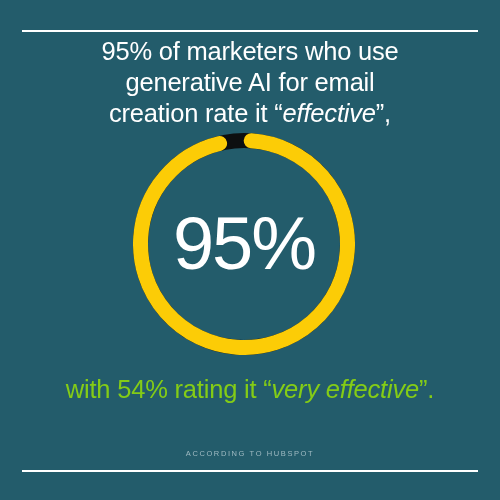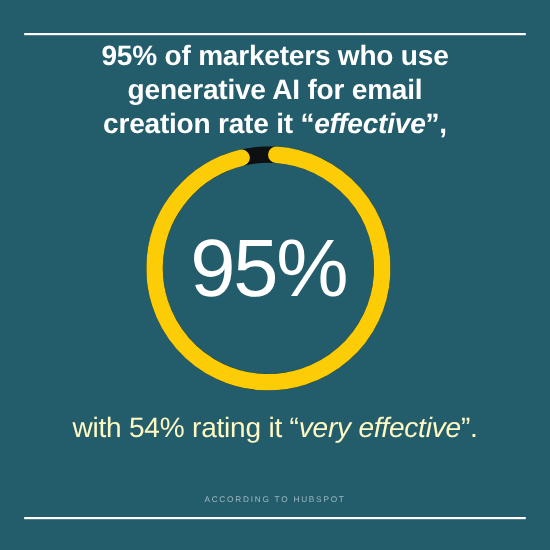--- a/index.html
+++ b/index.html
@@ -35,21 +35,21 @@
   
   #headline {
     position: absolute;
     top: 36px;
     left: 30px;
     width: 440px;
     text-align: center;
     color: #ffffff;
     font-size: 25.5px;
     line-height: 31px;
-    font-weight: 700;
+    font-weight: 400;
     letter-spacing: -0.2px;
     white-space: pre-wrap;
   }
   #headline .em {
     font-style: italic;
   }
 
   
   #donut-wrap {
     position: absolute;
@@ -79,21 +79,21 @@
     line-height: 1;
   }
 
   
   #subline {
     position: absolute;
     top: 374px;
     left: 40px;
     width: 420px;
     text-align: center;
-    color: #fef9c3;
+    color: #84cc16;
     font-size: 25.5px;
     line-height: 31px;
     font-weight: 400;
     letter-spacing: -0.2px;
     white-space: pre-wrap;
   }
   #subline .em {
     font-style: italic;
   }
 

